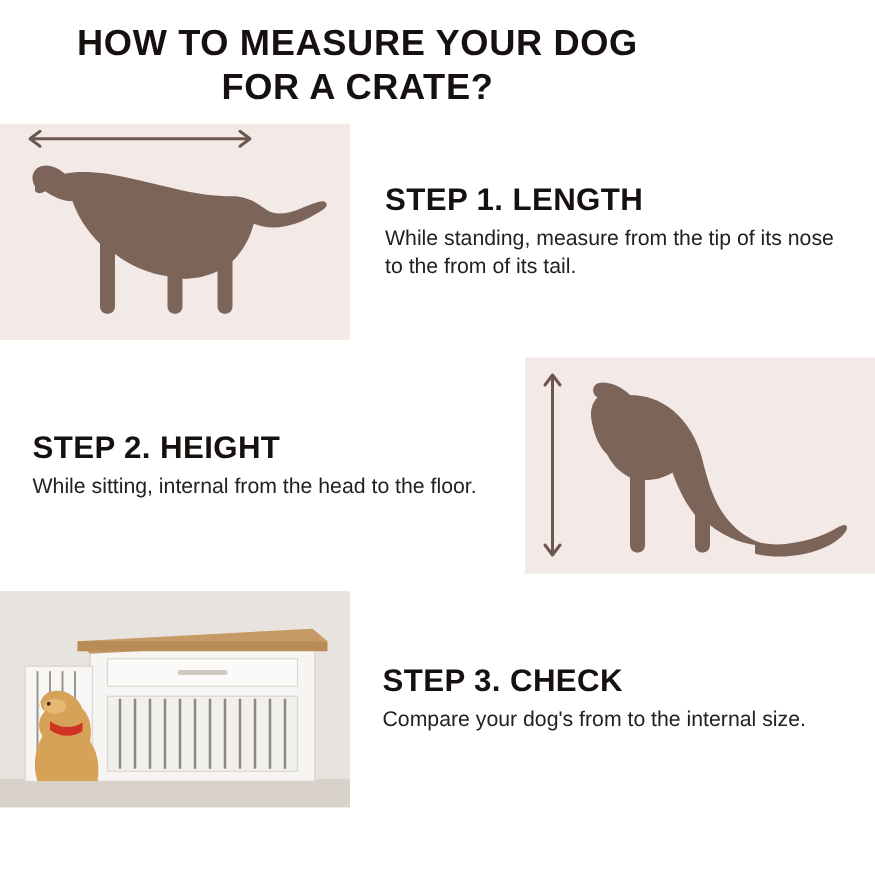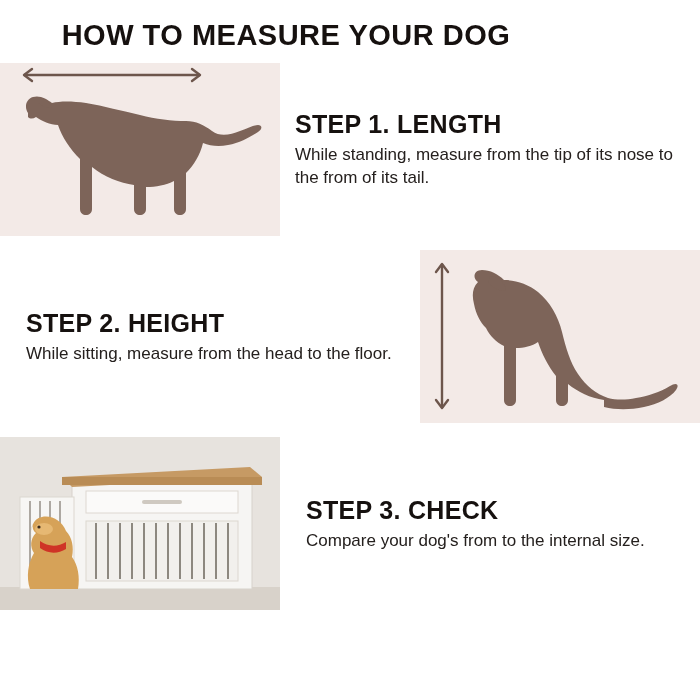--- a/index.html
+++ b/index.html
@@ -54,21 +54,21 @@
   .panel-text {
     flex: 1;
     background: #ffffff;
     display: flex;
     flex-direction: column;
     justify-content: center;
     padding: 0 26px 0 26px;
     box-sizing: border-box;
   }
   .row-2 .panel-text { }
-  .row-1 .panel-text { padding-left: 15px; }
+  .row-1 .panel-text { padding-left: 28px; }
   .row-3 .panel-text { }
 
   .step-heading {
     font-size: 25px;
     color: #16110f;
     margin: 0 0 5px 0;
     letter-spacing: 0.3px;
   }
   .step-desc {
     font-size: 17px;
@@ -98,20 +98,21 @@
     background: #e9e5e0;
   }
 </style>
 </head>
 <body>
 
 <div class="infographic">
 
   <div class="title-block">
     <div class="title-line">HOW TO MEASURE YOUR DOG</div>
+    <div class="title-line">FOR A CRATE?</div>
   </div>
 
   <div class="row row-1">
     <div class="panel-art">
       <div class="art-inner">
         <svg class="dog-svg" width="280" height="173" viewBox="0 0 280 173">
 
           <g stroke="#6d564c" stroke-width="2.4" fill="none">
             <line x1="24" y1="12" x2="200" y2="12"></line>
             <polyline points="32,6 24,12 32,18" stroke-linecap="round" stroke-linejoin="round"></polyline>
@@ -159,21 +160,21 @@
       <h2 class="step-heading">STEP 1. LENGTH</h2>
       <p class="step-desc">While standing, measure from the tip of its nose to the from of its tail.</p>
     </div>
   </div>
 
   <div class="gap"></div>
 
   <div class="row row-2">
     <div class="panel-text">
       <h2 class="step-heading">STEP 2. HEIGHT</h2>
-      <p class="step-desc">While sitting, measure from the head to the floor.</p>
+      <p class="step-desc">While sitting, internal from the head to the floor.</p>
     </div>
     <div class="panel-art">
       <div class="art-inner">
         <svg class="dog-svg" width="280" height="173" viewBox="0 0 280 173">
 
           <g stroke="#6d564c" stroke-width="2.4" fill="none">
             <line x1="22" y1="14" x2="22" y2="158"></line>
             <polyline points="16,22 22,14 28,22" stroke-linecap="round" stroke-linejoin="round"></polyline>
             <polyline points="16,150 22,158 28,150" stroke-linecap="round" stroke-linejoin="round"></polyline>
           </g>

